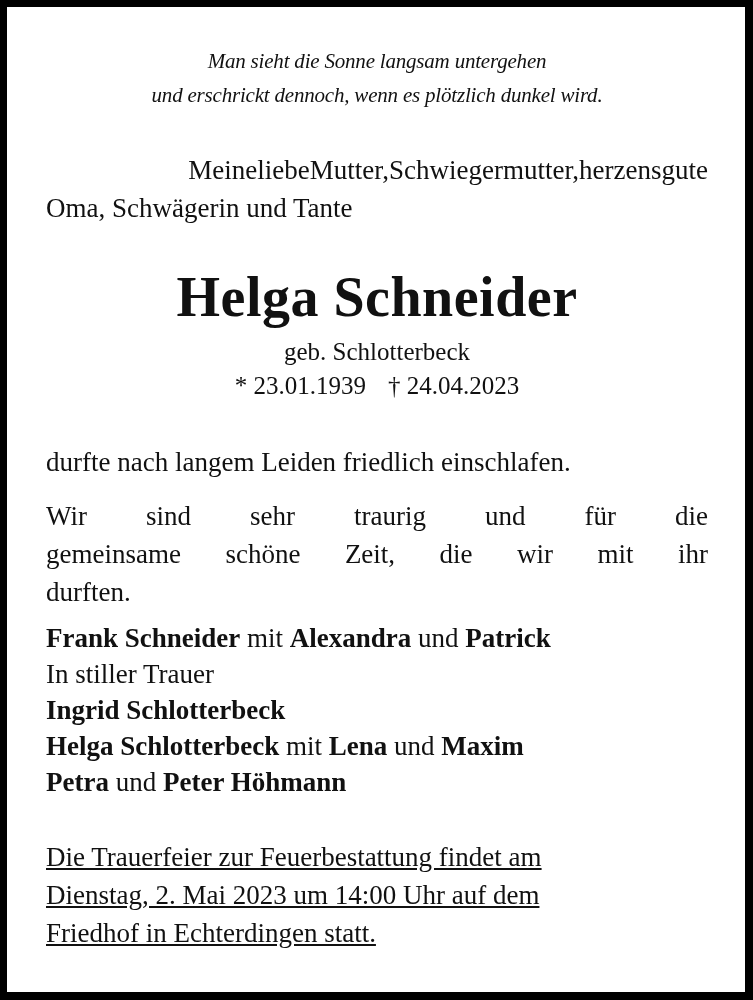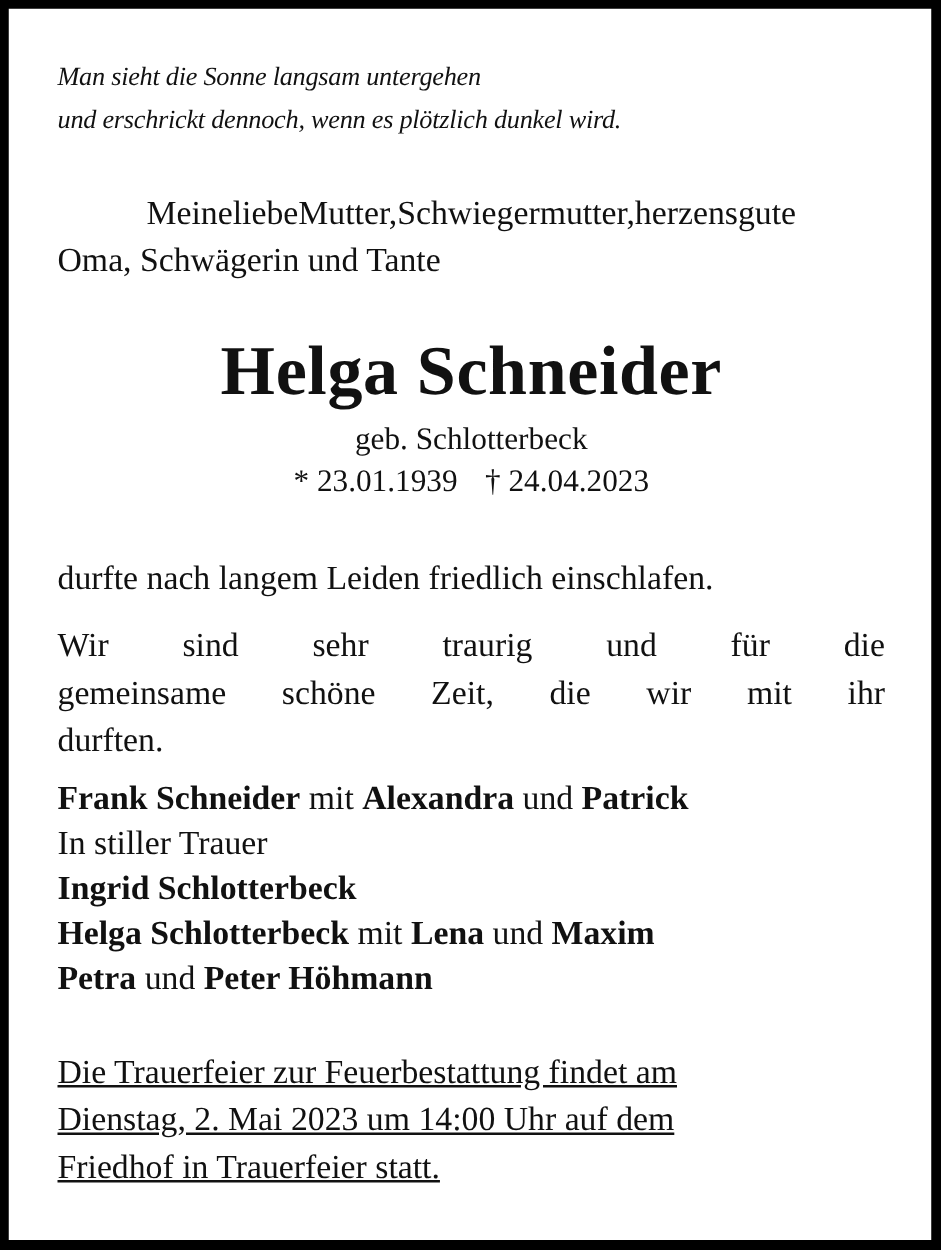--- a/index.html
+++ b/index.html
@@ -30,40 +30,40 @@
       top: 0;
       width: 662px;
       font-family: "Liberation Serif", "DejaVu Serif", serif;
       color: #111111;
     }
     .motto {
       position: absolute;
       left: 0;
       width: 662px;
       top: 44px;
-      text-align: left;
+      text-align: center;
       font-style: italic;
       font-size: 21px;
       line-height: 34px;
       letter-spacing: -0.2px;
     }
     .motto div { white-space: nowrap; }
     .intro {
       position: absolute;
       left: 0;
       width: 662px;
       top: 151px;
       font-size: 27px;
       line-height: 38px;
       text-align: justify;
       text-align-last: left;
     }
     .intro .l1 {
       display: flex;
-      justify-content: center;
+      justify-content: flex-end;
       white-space: nowrap;
     }
     .name {
       position: absolute;
       left: 0;
       width: 662px;
       top: 262px;
       text-align: center;
       font-weight: bold;
       font-size: 56px;
@@ -201,16 +201,16 @@
       <b>Helga Schlotterbeck</b><span style="white-space: pre;"> mit </span><b>Lena</b><span style="white-space: pre;"> und </span><b>Maxim</b>
     </div>
     <div class="row">
       <b>Petra</b><span style="white-space: pre;"> und </span><b>Peter Höhmann</b>
     </div>
   </div>
 
   <div class="funeral">
     <div>Die Trauerfeier zur Feuerbestattung findet am</div>
     <div>Dienstag, 2. Mai 2023 um 14:00 Uhr auf dem</div>
-    <div>Friedhof in Trauerfeier statt.</div>
+    <div>Friedhof in Echterdingen statt.</div>
   </div>
 
 </div>
 
 </body></html>

